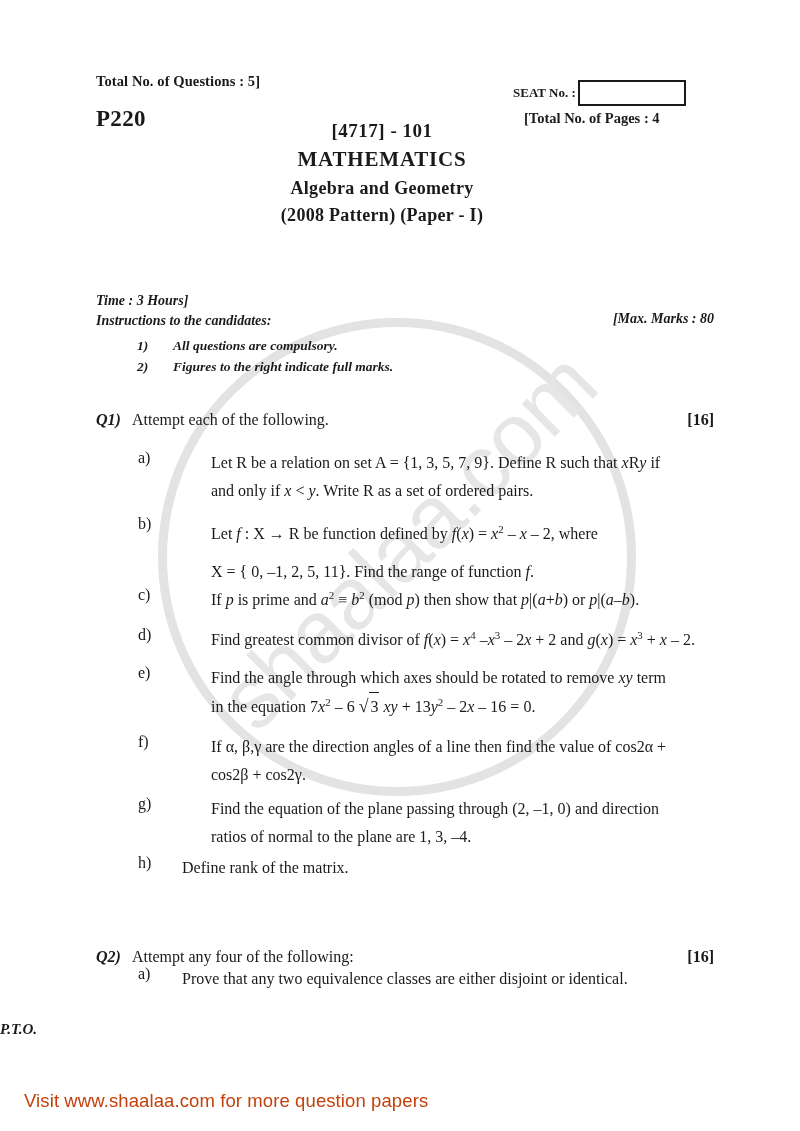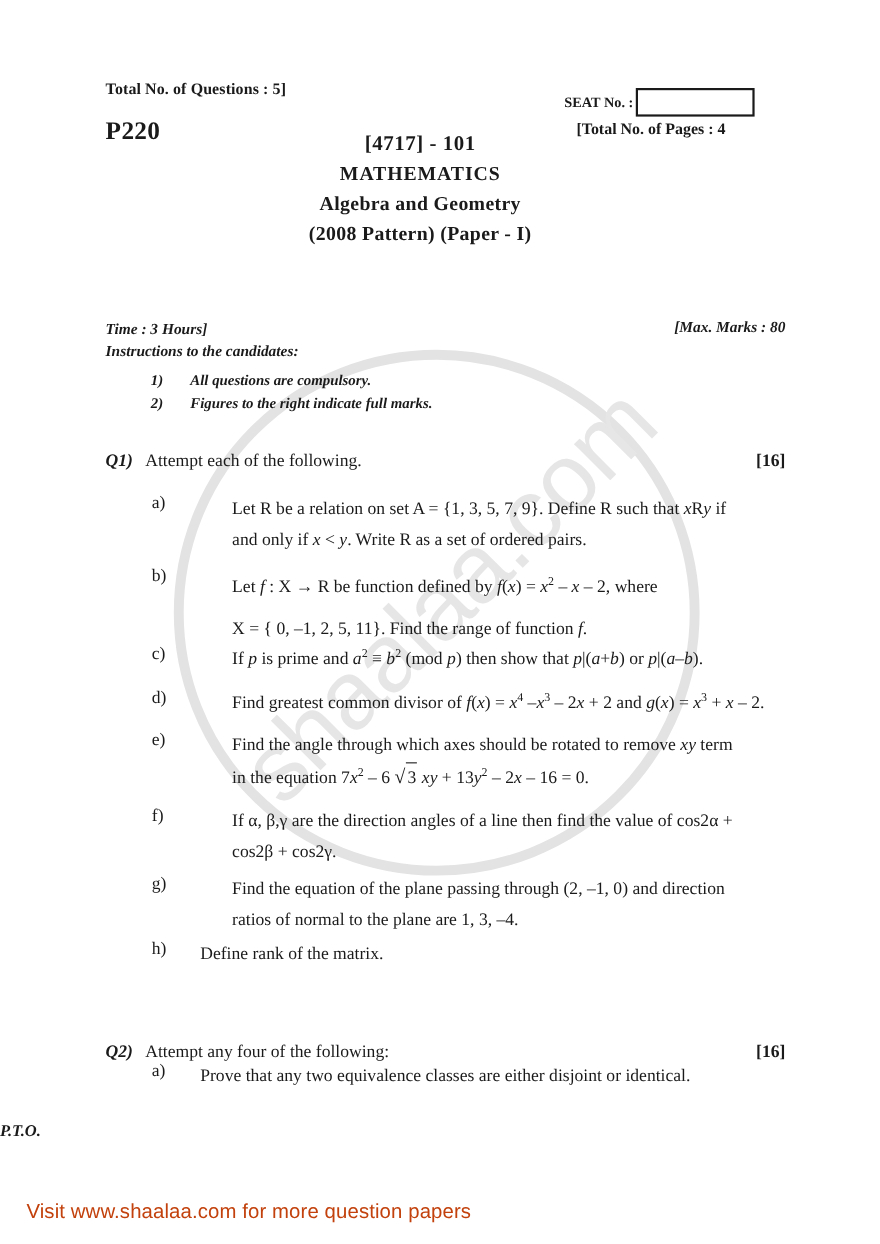--- a/index.html
+++ b/index.html
@@ -100,35 +100,35 @@
     left: 0; top: 121px;
     width: 764px;
     text-align: center;
   }
   .title-block > div {
     font-weight: bold;
     line-height: 1.0;
   }
   .t-code  { font-size: 19px; padding-bottom: 9px; letter-spacing: 0.5px; }
   .t-class { font-size: 18px; padding-bottom: 9px; letter-spacing: 0.5px; }
-  .t-subj  { font-size: 18px; padding-bottom: 9px; letter-spacing: 0.8px; }
+  .t-subj  { font-size: 21px; padding-bottom: 9px; letter-spacing: 0.8px; }
   .t-paper { font-size: 18px; padding-bottom: 9px; letter-spacing: 0.3px; }
   .t-patt  { font-size: 18px; letter-spacing: 0.3px; }
 
   
   .time-row {
     left: 96px; top: 291px;
     width: 618px;
   }
   .time-row .l, .time-row .r {
     font-style: italic;
     font-weight: bold;
     font-size: 14px;
   }
-  .time-row .r { float: right; }
+  .time-row .r { float: right; margin-top: 20px; }
 
   .instr-head {
     left: 96px; top: 313px;
     font-style: italic;
     font-weight: bold;
     font-size: 14px;
   }
   .instr-list {
     left: 137px; top: 335px;
     width: 560px;

